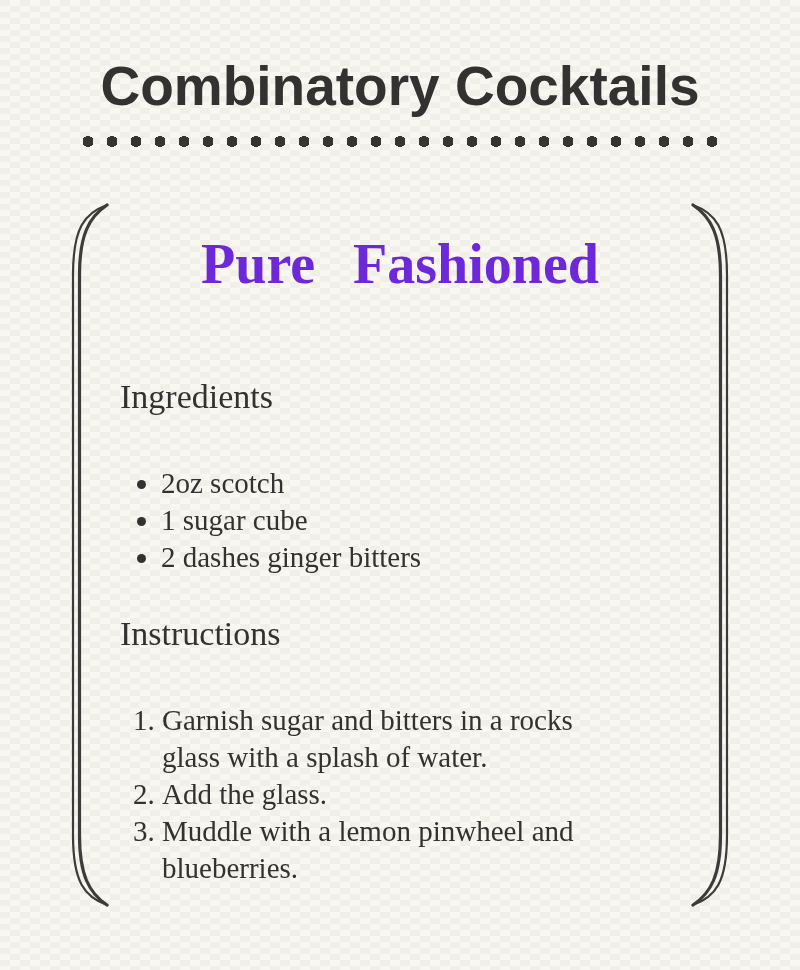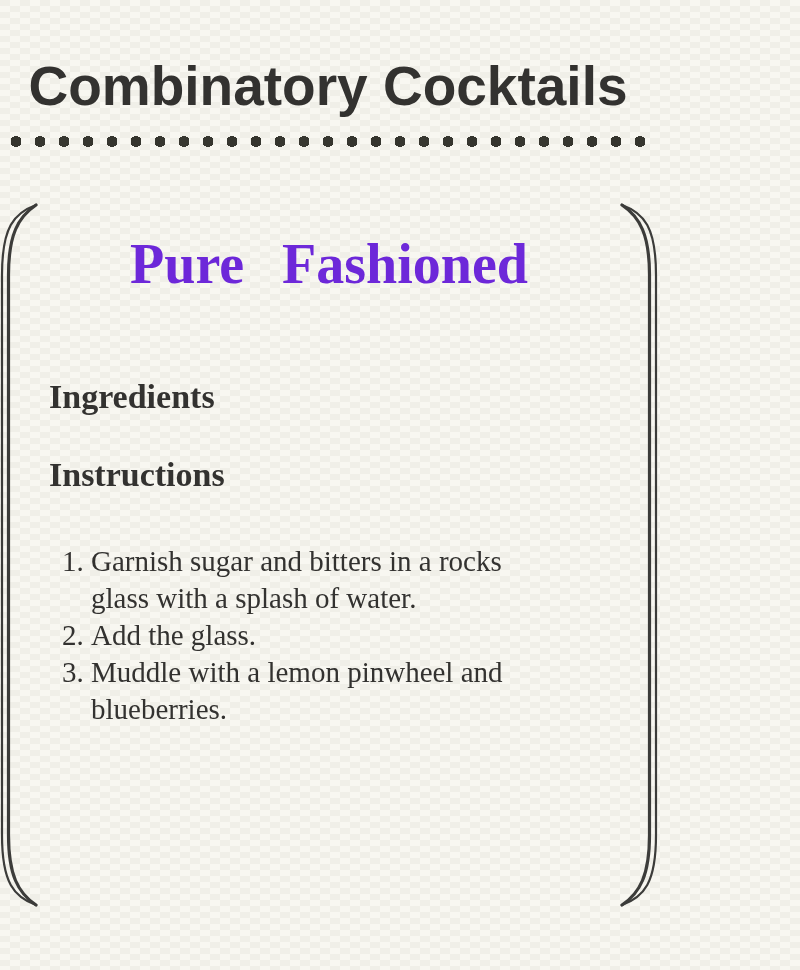--- a/index.html
+++ b/index.html
@@ -11,21 +11,21 @@
     height: 970px;
     overflow: hidden;
     background-color: #f4f3ed;
     background-image: conic-gradient(#f8f7f1 25%, #f0efe8 25% 50%, #f8f7f1 50% 75%, #f0efe8 75%);
     background-size: 20px 12px;
     font-family: "Liberation Serif", serif;
     color: #333230;
   }
   .page {
     position: relative;
-    width: 656px;
+    width: 800px;
     height: 970px;
   }
   .site-title {
     margin: 0;
     padding-top: 55px;
     text-align: center;
     font-family: "Liberation Sans", sans-serif;
     font-weight: 700;
     font-size: 55px;
     line-height: 63px;
@@ -64,21 +64,21 @@
     margin: 28px 0 0 0;
     text-align: center;
     font-weight: 700;
     font-size: 56px;
     line-height: 67px;
     word-spacing: 24px;
     color: #6d28d9;
   }
   .section-heading {
     margin: 0;
-    font-weight: 700;
+    font-weight: 400;
     font-size: 34px;
     line-height: 41px;
     color: #333230;
   }
   .heading-ingredients  { margin-top: 78px; }
   .heading-instructions { margin-top: 37px; }
   ul.ingredients-list {
     margin: 48px 0 0 0;
     padding-left: 41px;
     list-style: disc;
@@ -118,20 +118,25 @@
       <path d="M 36 2 C 14 10, 2 24, 2 72 L 2 632 C 2 680, 14 694, 36 702" fill="none" stroke="#3c3c3a" stroke-width="2.2" stroke-linecap="round"></path>
       <path d="M 36 2 C 18 14, 8.5 32, 8.5 72 L 8.5 632 C 8.5 672, 18 690, 36 702" fill="none" stroke="#3c3c3a" stroke-width="3.2" stroke-linecap="round"></path>
     </svg>
 
     <div class="card-content">
 
       <h2 class="recipe-title">Pure Fashioned</h2>
 
       <h3 class="section-heading heading-ingredients">Ingredients</h3>
 
+      <ul class="ingredients-list">
+          <li>2oz scotch</li>
+          <li>1 sugar cube</li>
+          <li>2 dashes ginger bitters</li>
+        </ul>
 
       <h3 class="section-heading heading-instructions">Instructions</h3>
 
       <ol class="instructions-list">
           <li>Garnish sugar and bitters in a rocks glass with a splash of water.</li>
           <li>Add the glass.</li>
           <li>Muddle with a lemon pinwheel and blueberries.</li>
         </ol>
 
     </div>

